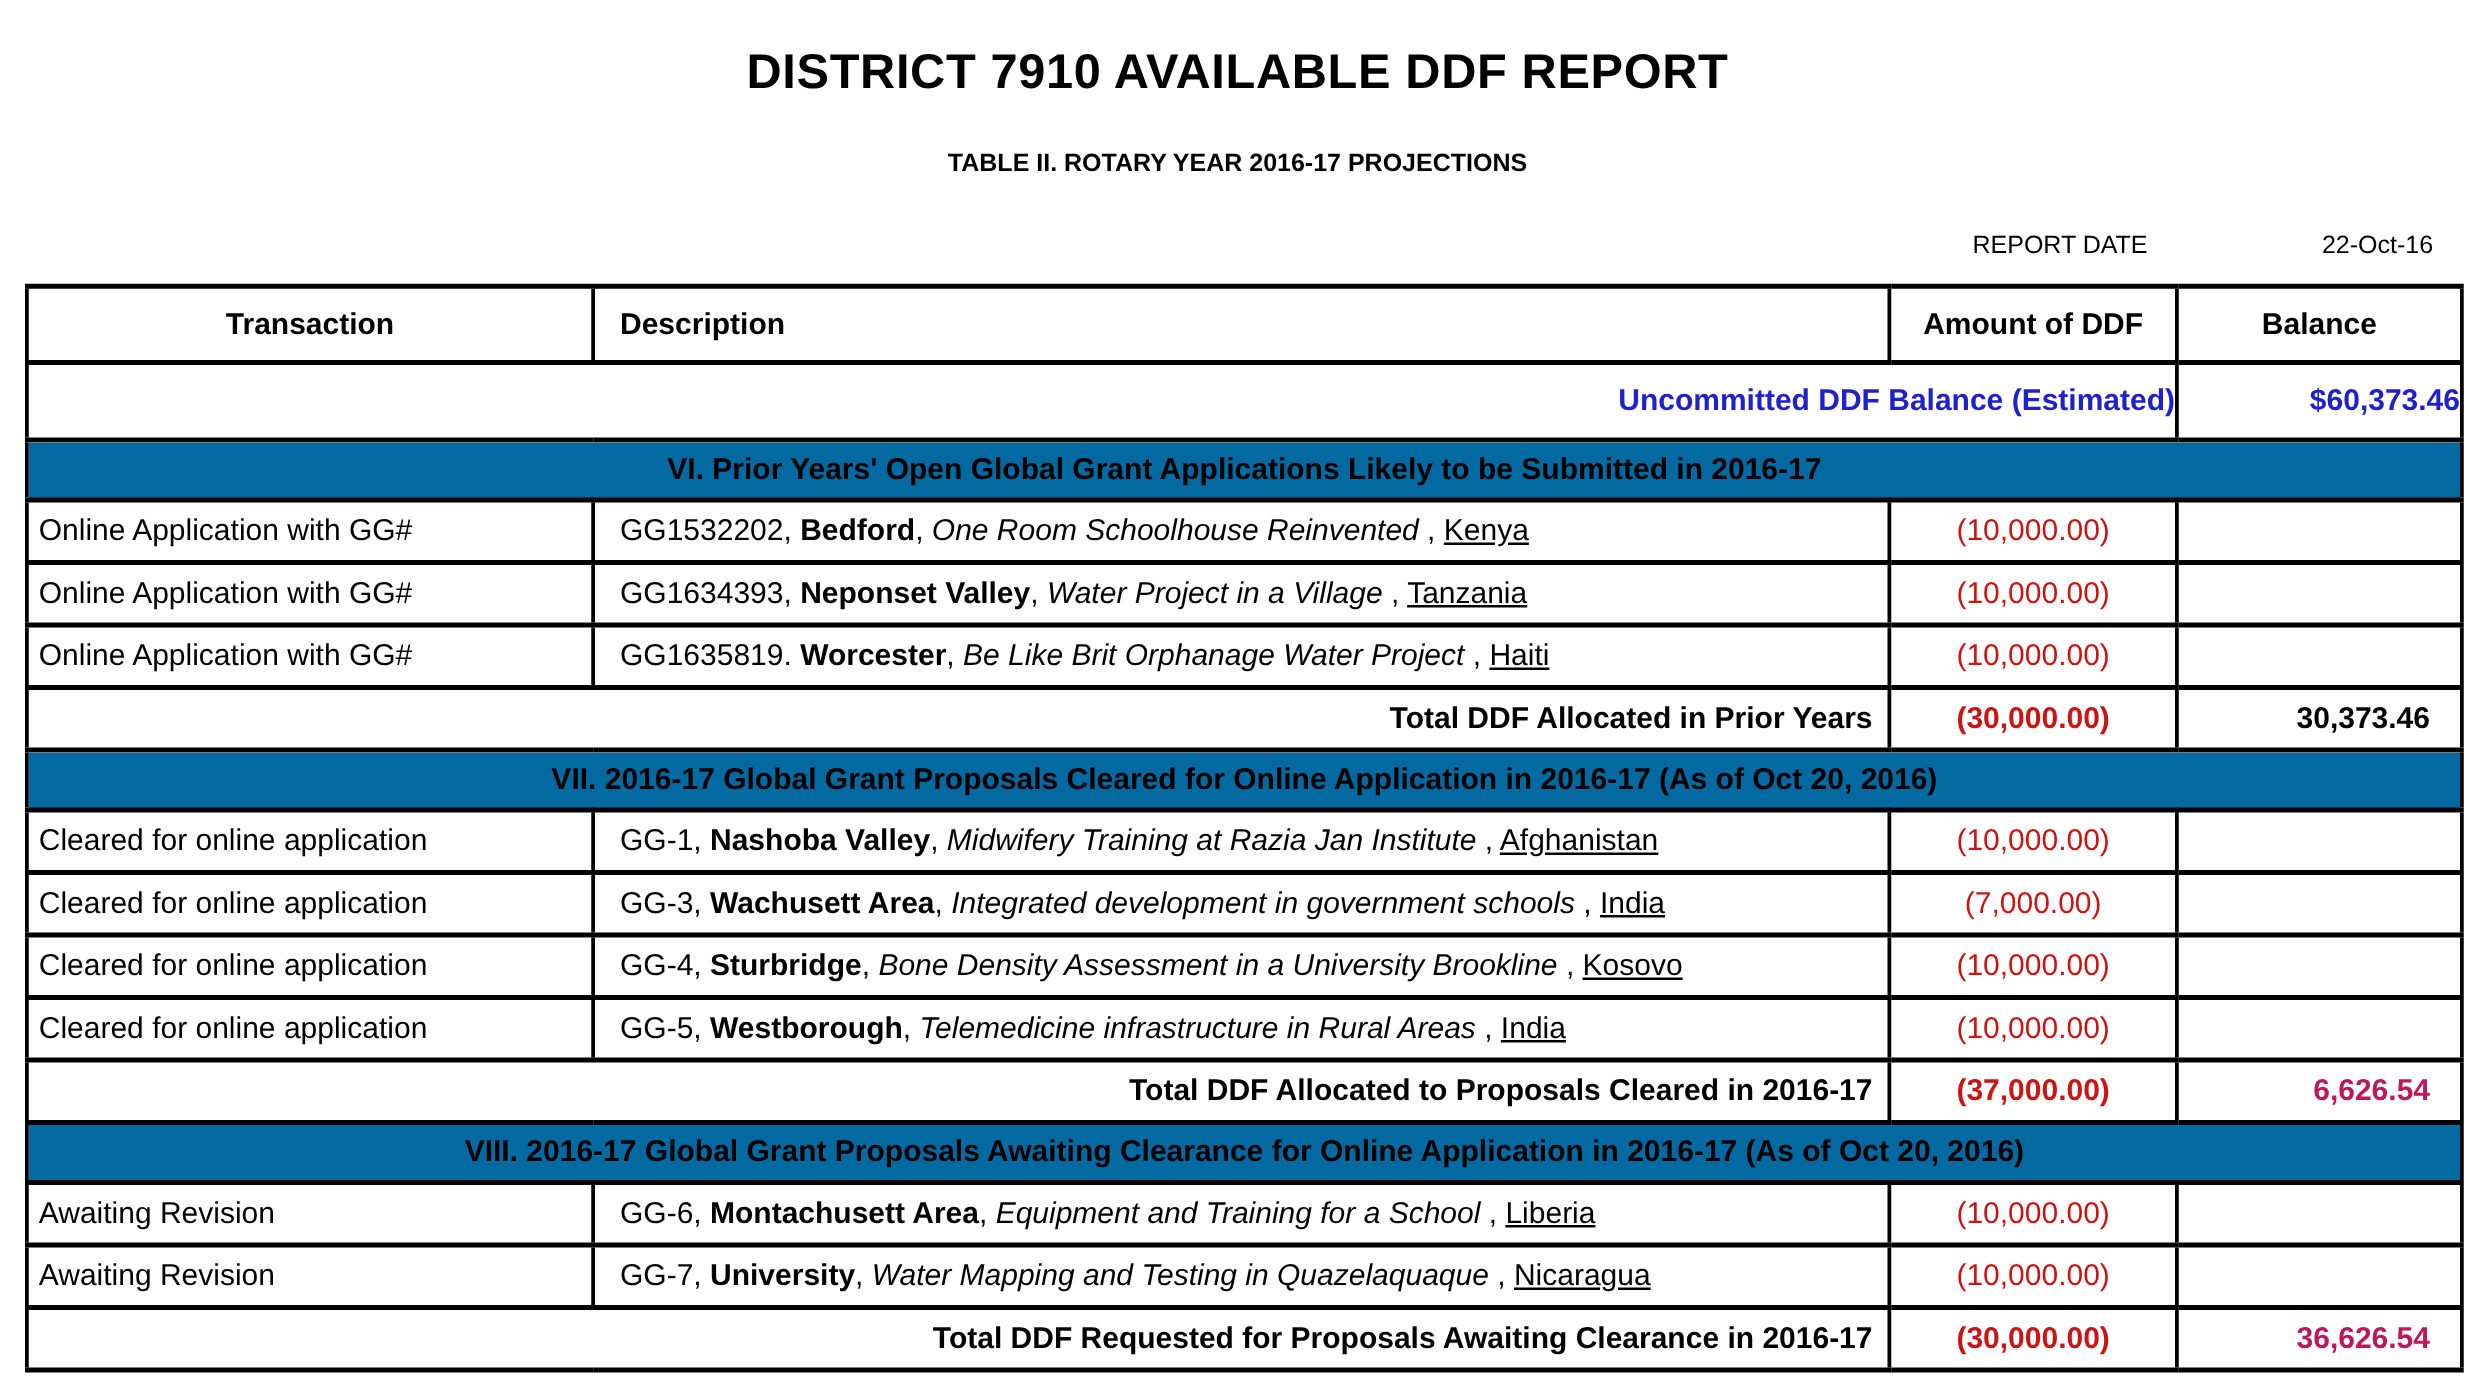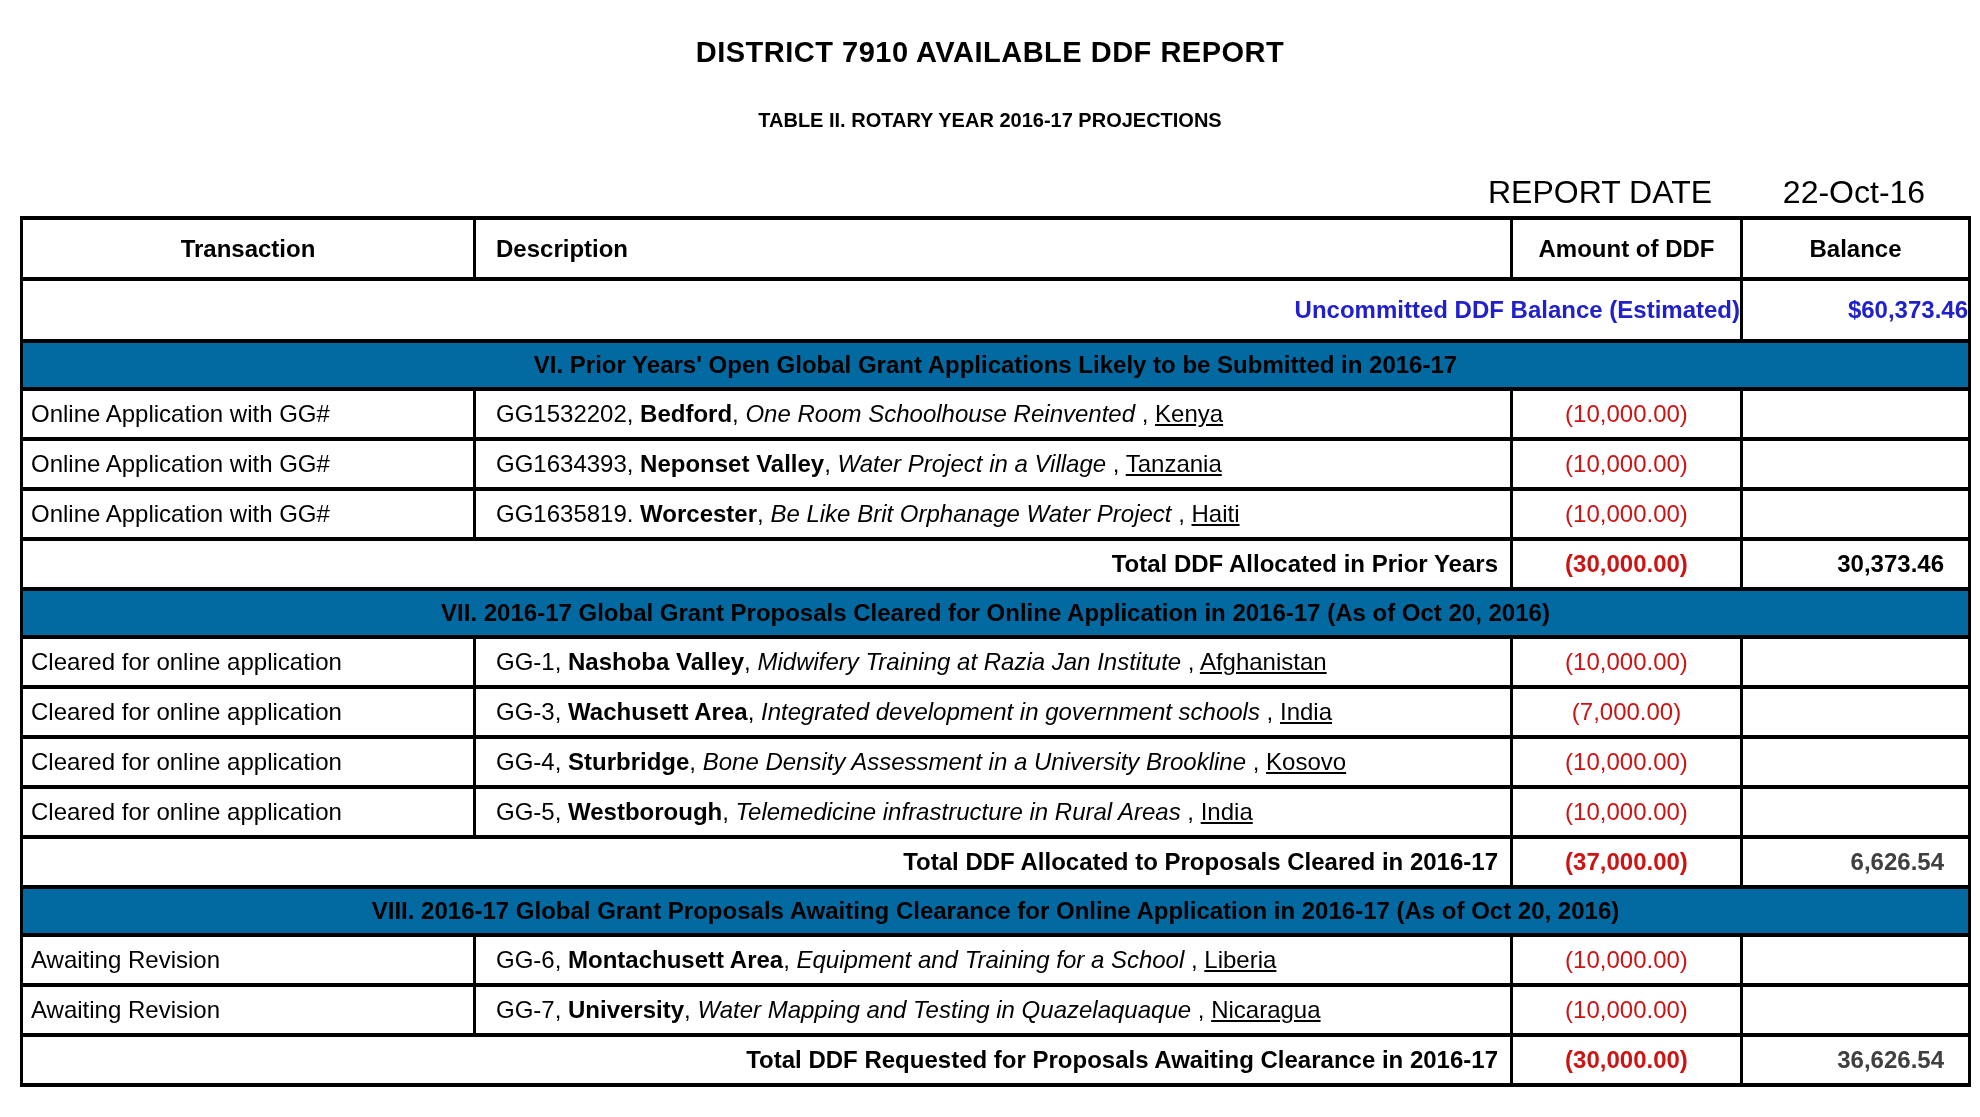--- a/index.html
+++ b/index.html
@@ -8,35 +8,36 @@
     width: 1980px;
     height: 1117px;
     background: #ffffff;
     font-family: "Liberation Sans", "DejaVu Sans", sans-serif;
     color: #000000;
     overflow: hidden;
   }
   .report-title {
     margin: 36px 0 0 0;
     text-align: center;
-    font-size: 29px;
+    font-size: 39px;
     font-weight: bold;
     letter-spacing: 0.5px;
   }
   .report-subtitle {
     margin: 40px 0 0 0;
     text-align: center;
     font-size: 20px;
     font-weight: bold;
   }
   .report-date-row {
     position: relative;
     height: 30px;
     margin-top: 42px;
-    font-size: 32px;
+    font-size: 20px;
+    margin-left: 48px;
   }
   .report-date-label {
     position: absolute; left: 1480px; width: 240px;
     text-align: center;
   }
   .report-date-value {
     position: absolute; left: 1740px; width: 228px;
     text-align: center;
   }
   table.ddf-table {
@@ -84,21 +85,21 @@
   tr.grant-row td { height: 46px; }
   td.cell-transaction { text-align: left; padding-left: 8px; }
   td.cell-description { text-align: left; padding-left: 20px; }
   td.cell-amount { text-align: center; color: #cc1414; }
   td.cell-balance { text-align: right; padding-right: 24px; }
 
   tr.total-row td { height: 46px; font-weight: bold; }
   td.cell-total-label { text-align: right; padding-right: 12px; }
   td.cell-total-amount { text-align: center; color: #cc1414; font-weight: bold; }
   td.cell-total-balance { text-align: right; padding-right: 24px; font-weight: bold; }
-  td.cell-total-balance.red { color: #404040; }
+  td.cell-total-balance.red { color: #be185d; }
 
   .seg-bold { font-weight: bold; }
   .seg-italic { font-style: italic; }
   .seg-underline { text-decoration: underline; }
 </style>
 </head>
 <body>
 
 <div class="page">
   <h1 class="report-title">DISTRICT 7910 AVAILABLE DDF REPORT</h1>

